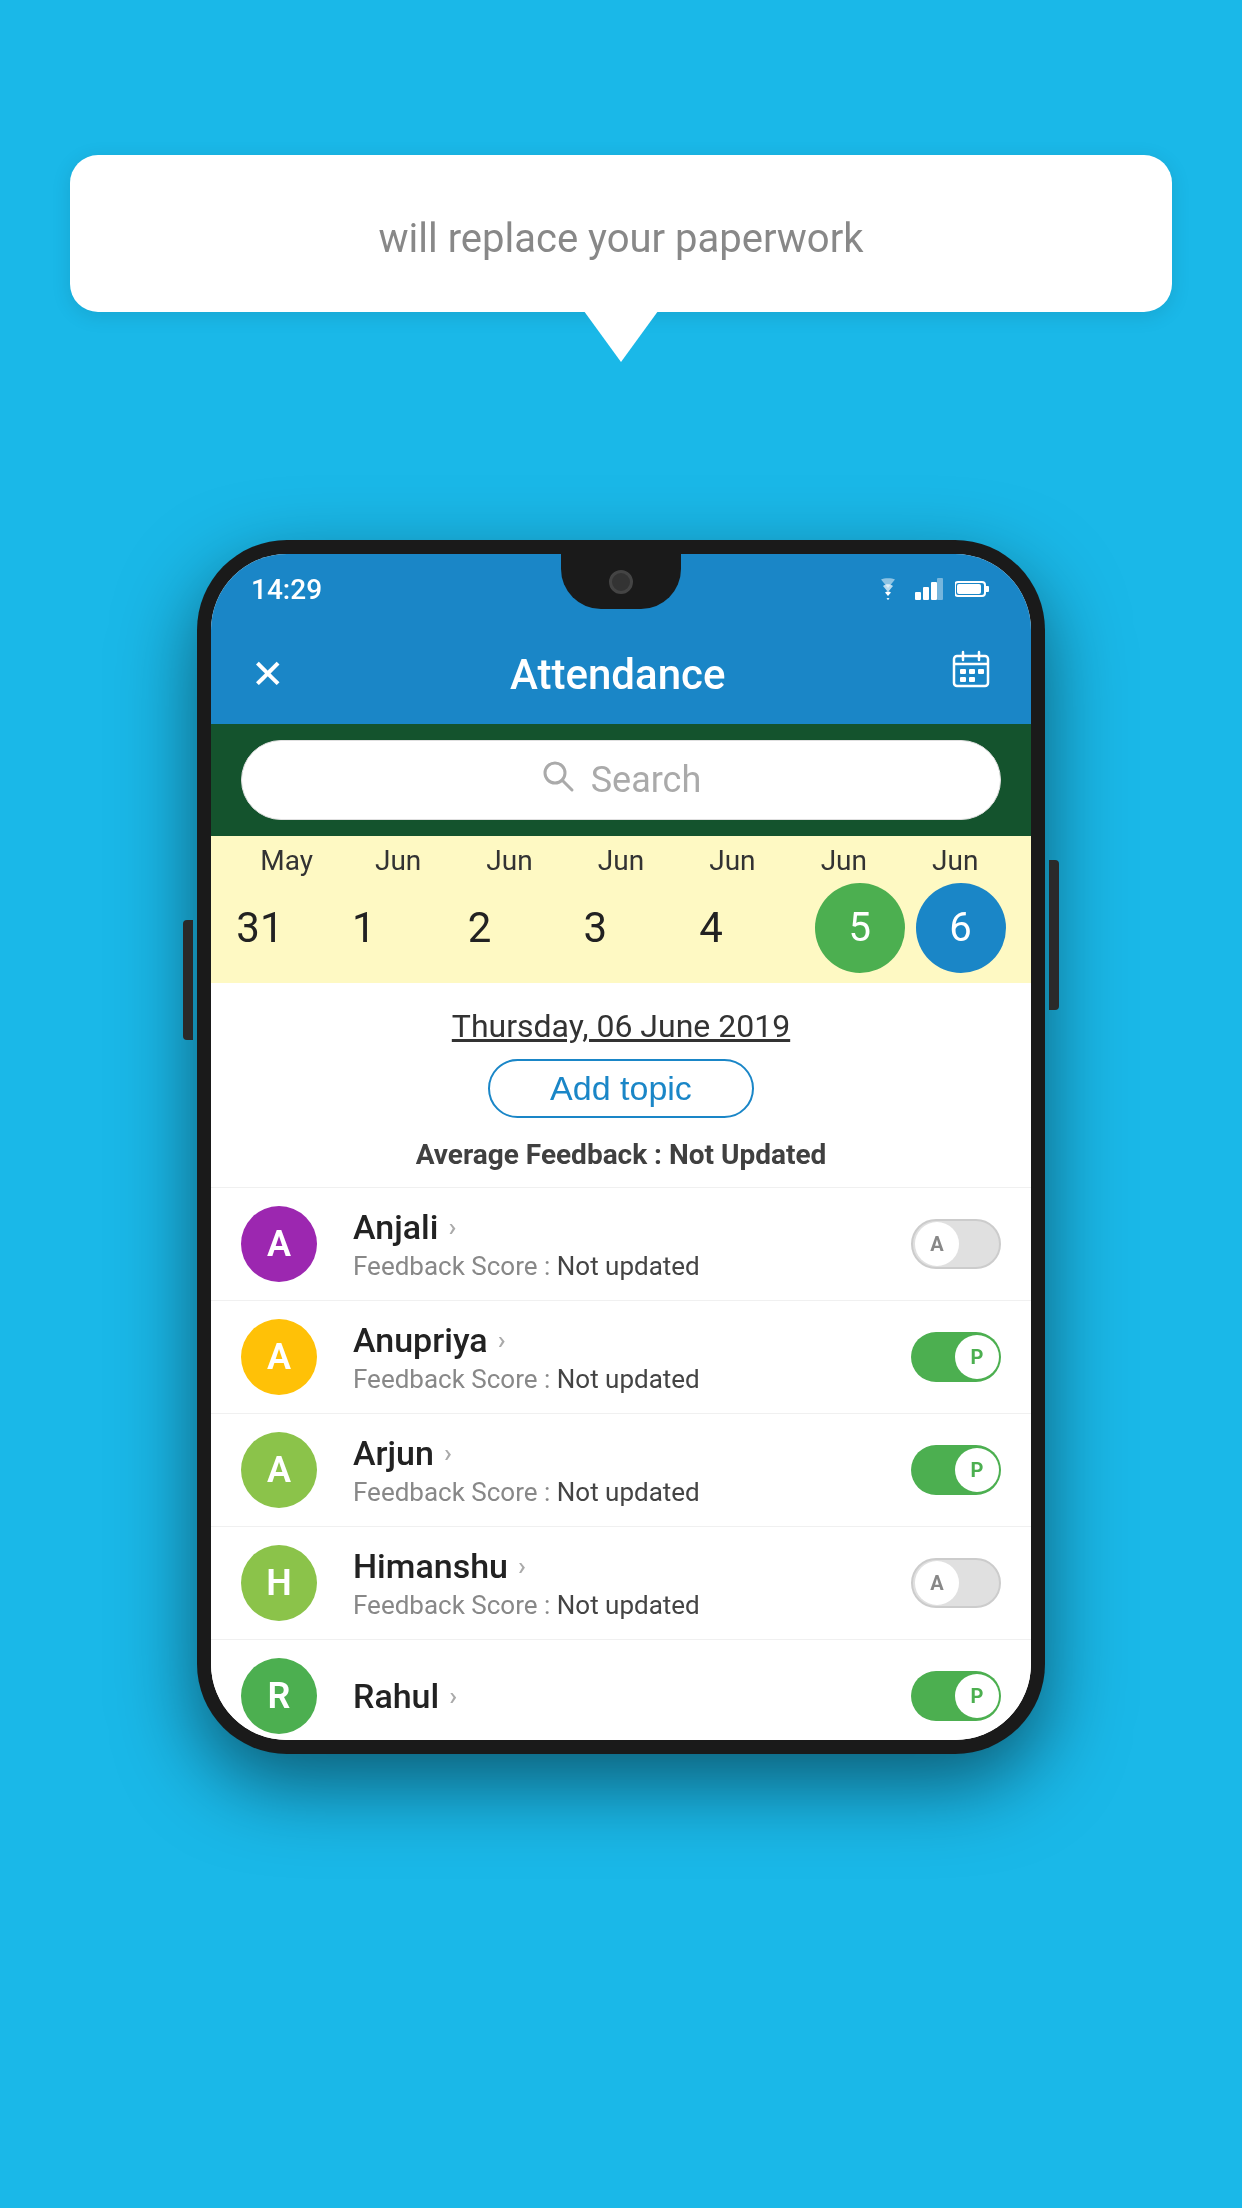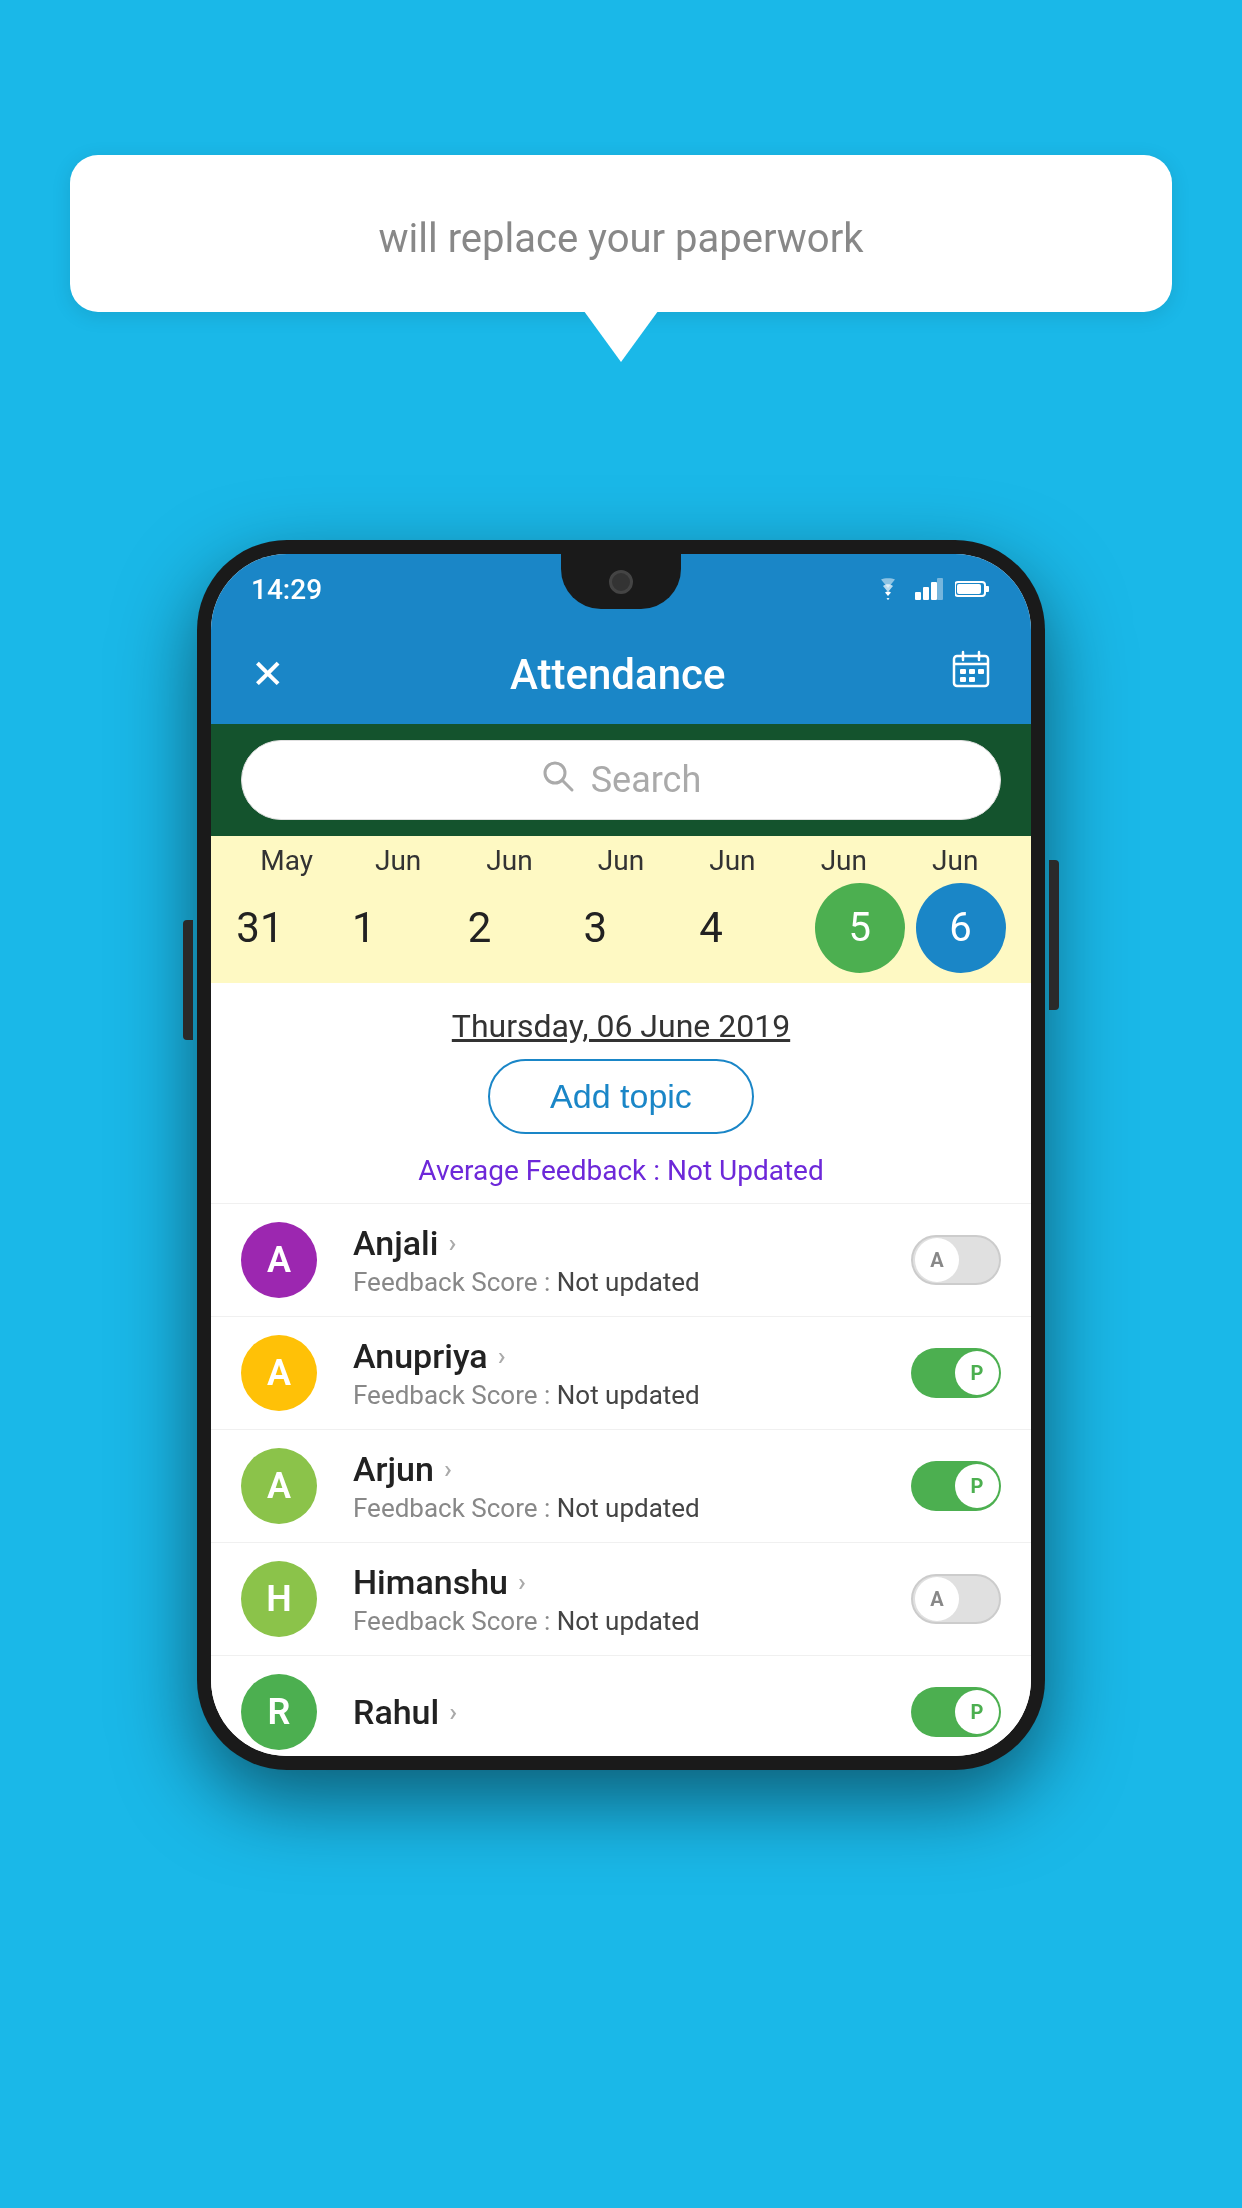--- a/index.html
+++ b/index.html
@@ -275,36 +275,36 @@
       text-decoration: underline;
     }
 
     .add-topic-btn {
       display: block;
       margin: 0 auto 14px;
       border: 2px solid #1a86c7;
       background: white;
       color: #1a86c7;
       border-radius: 40px;
-      padding: 16px 60px;
+      padding: 8px 60px;
       font-size: 34px;
       cursor: pointer;
       font-weight: 400;
     }
 
     .avg-feedback {
       text-align: center;
       font-size: 28px;
       color: #888;
       padding: 6px 0 16px;
     }
 
     .avg-feedback span {
-      color: #6d28d9;
-      font-weight: 400;
+      color: #404040;
+      font-weight: 700;
     }
 
     
     .student-list {
       padding: 0;
     }
 
     .student-item {
       display: flex;
       align-items: center;

